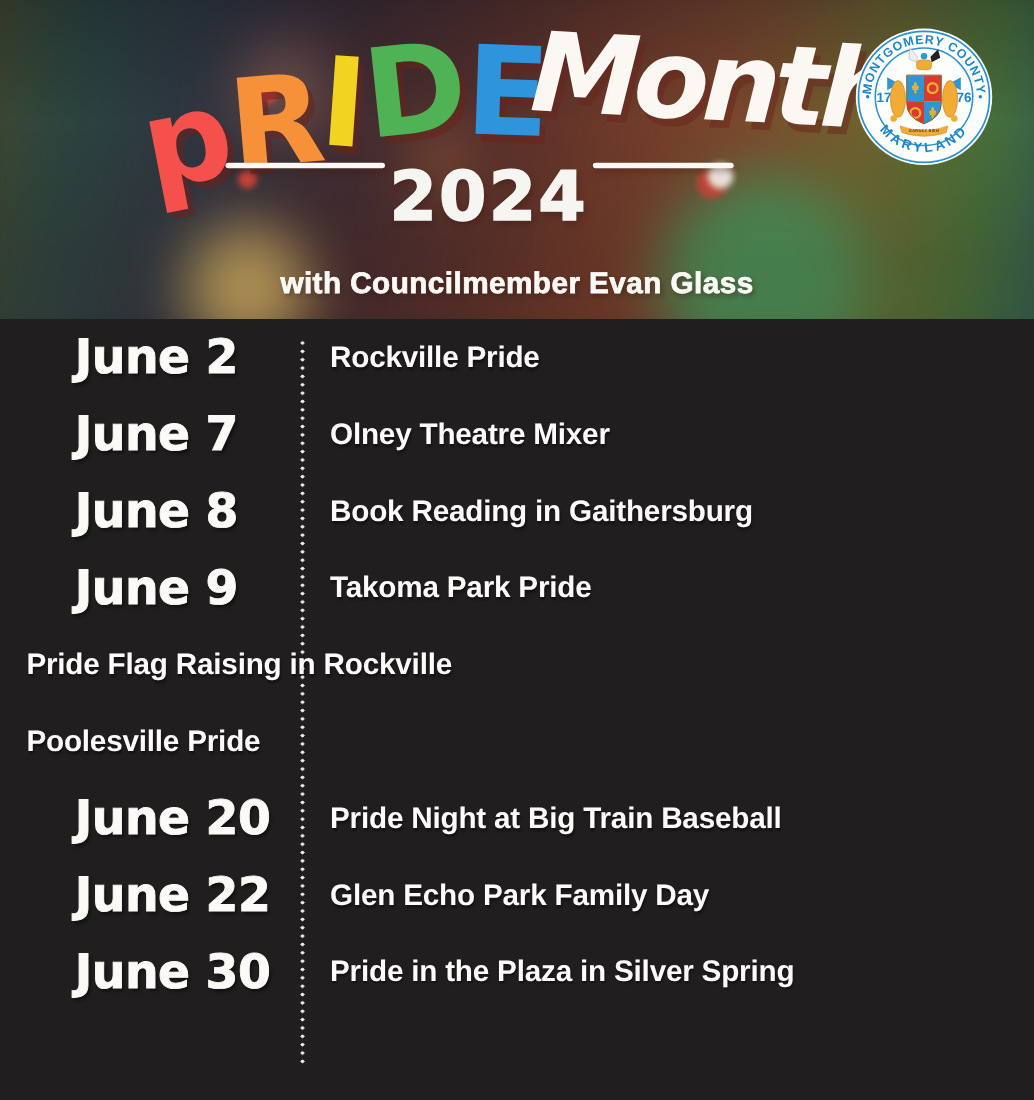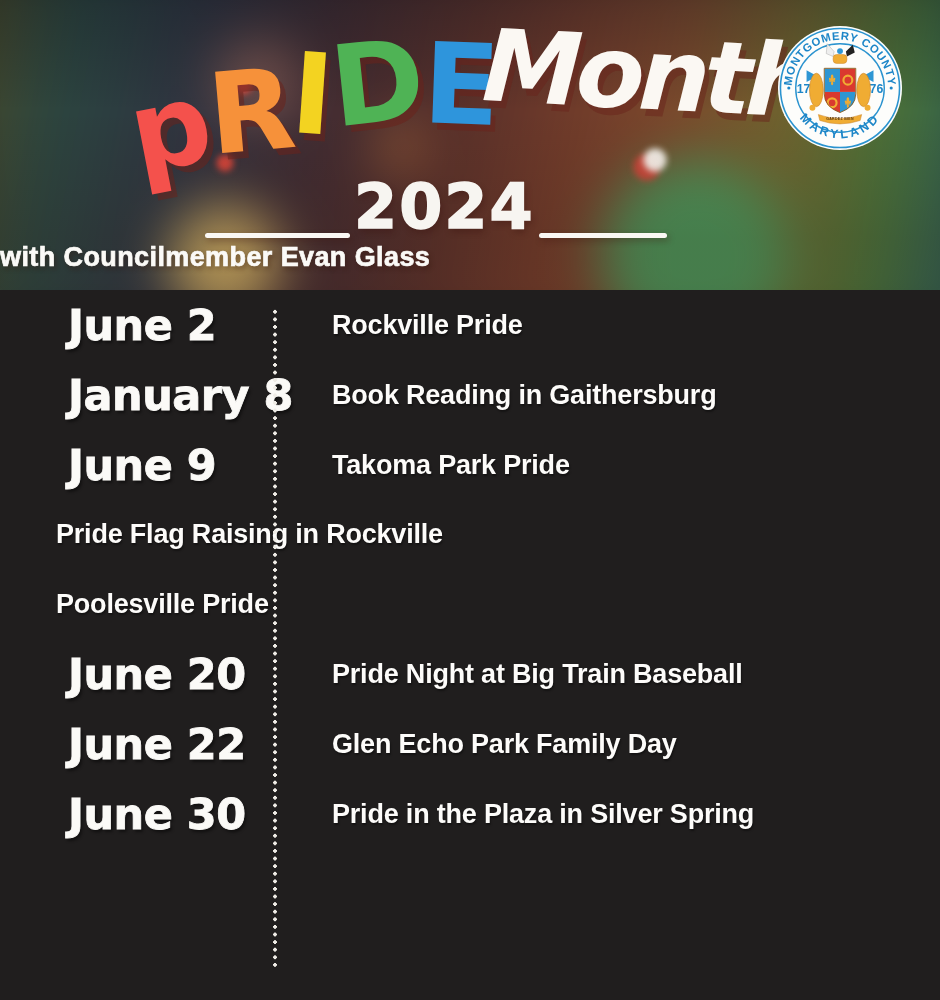--- a/index.html
+++ b/index.html
@@ -50,35 +50,35 @@
   .pl-4 { transform:translateY(8px)  rotate(5deg); }
   .month-word {
     font-size:100px; line-height:1; font-weight:bold; font-style:italic;
     color:#fbf8f3; letter-spacing:-0.06em; margin-left:-14px;
     transform:rotate(6deg) translateY(14px); display:inline-block;
     text-shadow:5px 7px 0 rgba(105,35,28,0.5);
     font-family:"DejaVu Sans","Liberation Sans",sans-serif;
   }
 
   .year-row {
-    position:absolute; top:176px; left:205px; width:470px;
-    display:flex; align-items:flex-end; gap:4px;
+    position:absolute; top:148px; left:205px; width:470px;
+    display:flex; align-items:flex-start; gap:4px;
   }
   .year-line { height:5px; border-radius:3px; background:#faf8f4; box-shadow:2px 3px 6px rgba(60,20,15,0.35); }
   .year-line.left  { width:145px; }
   .year-line.right { width:128px; }
   .year-text {
     font-size:62px; line-height:1; font-weight:bold; color:#f7f5f1;
     letter-spacing:2px; -webkit-text-stroke:1.5px #f7f5f1;
     text-shadow:2px 4px 6px rgba(60,20,15,0.4);
     font-family:"DejaVu Sans","Liberation Sans",sans-serif;
   }
 
   .subtitle {
-    position:absolute; top:242px; left:0; width:940px; text-align:left;
+    position:absolute; top:242px; left:0; width:940px; text-align:center;
     font-size:27px; font-weight:bold; color:#fbfaf7; letter-spacing:0.4px;
     -webkit-text-stroke:0.7px #fbfaf7; text-shadow:2px 3px 5px rgba(50,20,12,0.45);
   }
 
   .seal { position:absolute; top:25px; left:777px; width:126px; height:126px; }
   .seal text { font-family:"Liberation Sans",sans-serif; font-weight:bold; }
 
   
   .events {
     position:absolute; top:290px; left:0; width:940px; height:710px;
@@ -91,21 +91,21 @@
   }
   .events-list { display:grid; grid-template-rows:repeat(10, 69.8px); padding-top:1px; }
   .event-row { display:flex; align-items:center; }
   .event-date {
     margin-left:68px; width:208px; font-size:43px; line-height:1;
     font-weight:bold; color:#fbfaf7; letter-spacing:-0.5px;
     -webkit-text-stroke:0.8px #fbfaf7; text-shadow:2px 3px 3px rgba(0,0,0,0.45);
     font-family:"DejaVu Sans","Liberation Sans",sans-serif; white-space:nowrap;
   }
   .event-title {
-    margin-left:56px; font-size:27px; line-height:1.1; font-weight:bold;
+    margin-left:24px; font-size:27px; line-height:1.1; font-weight:bold;
     color:#fdfcfa; letter-spacing:-0.2px; text-shadow:1px 2px 2px rgba(0,0,0,0.4);
     white-space:nowrap;
   }
 </style>
 </head>
 <body>
 
 <div class="poster">
 
   <header class="hero">
@@ -190,21 +190,25 @@
   </header>
 
   <main class="events">
     <div class="dotted-divider"></div>
     <div class="events-list">
       <div class="event-row">
         <div class="event-date">June 2</div>
         <div class="event-title">Rockville Pride</div>
       </div>
       <div class="event-row">
-        <div class="event-date">January 8</div>
+        <div class="event-date">June 7</div>
+        <div class="event-title">Olney Theatre Mixer</div>
+      </div>
+      <div class="event-row">
+        <div class="event-date">June 8</div>
         <div class="event-title">Book Reading in Gaithersburg</div>
       </div>
       <div class="event-row">
         <div class="event-date">June 9</div>
         <div class="event-title">Takoma Park Pride</div>
       </div>
       <div class="event-row">
         <div class="event-title">Pride Flag Raising in Rockville</div>
       </div>
       <div class="event-row">

